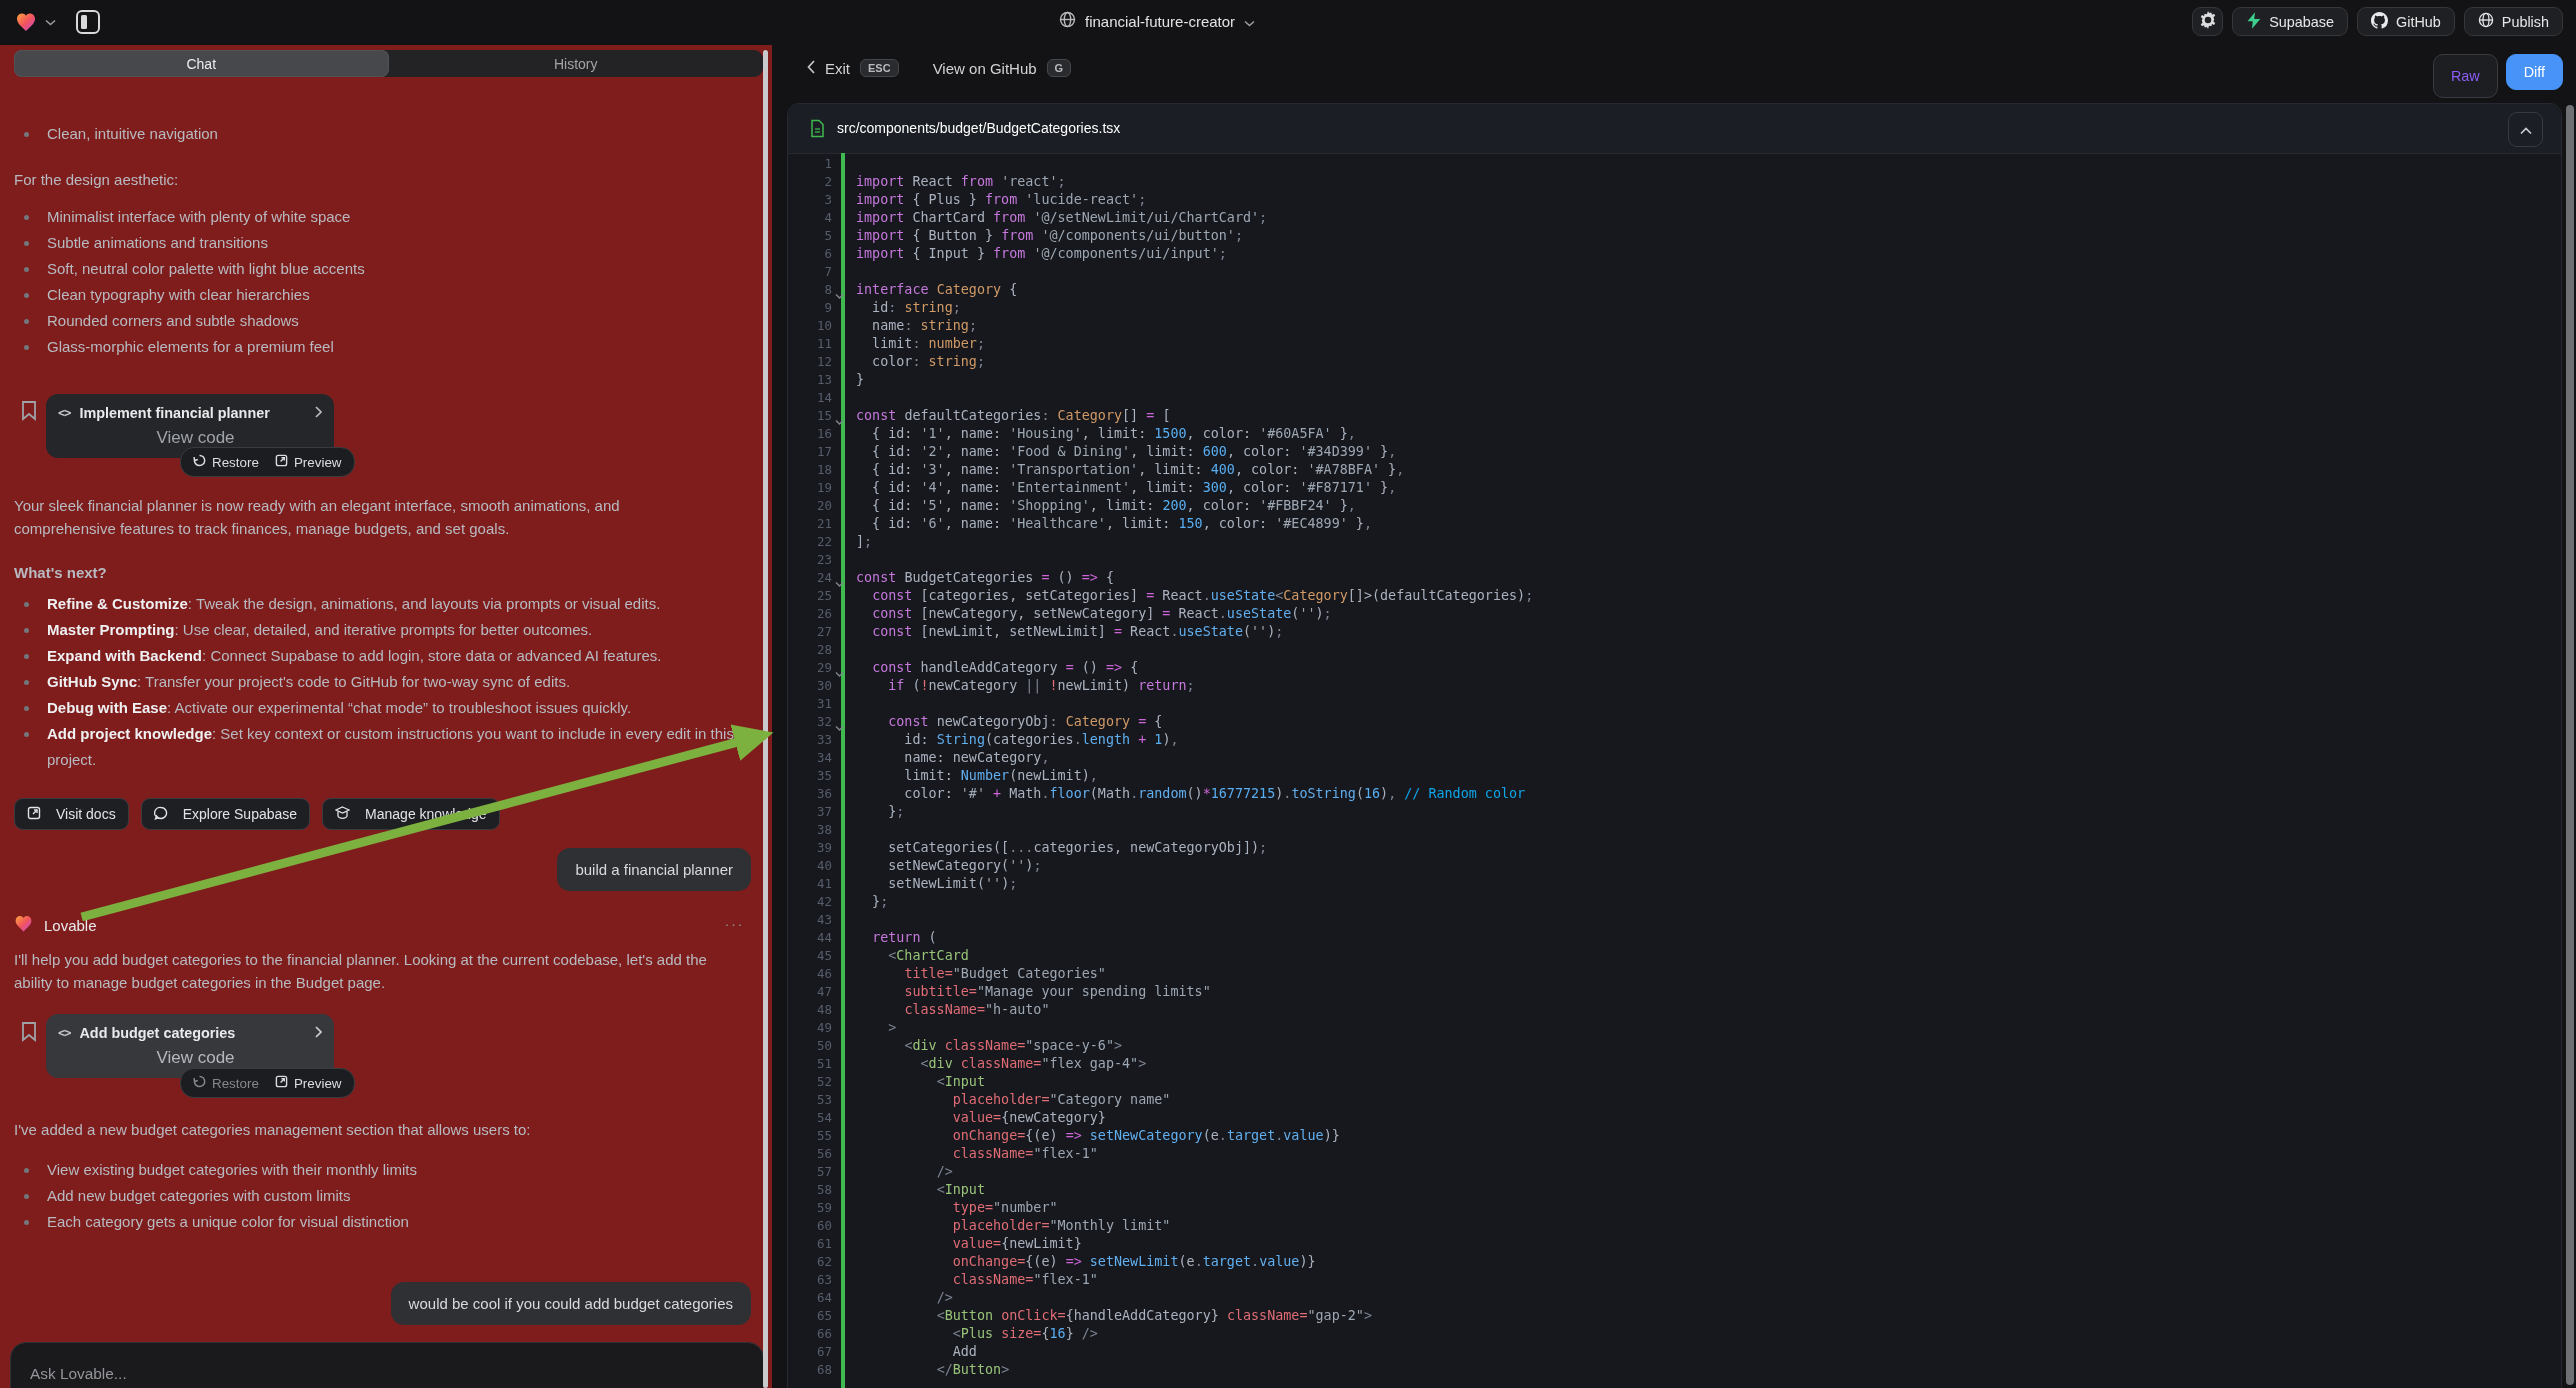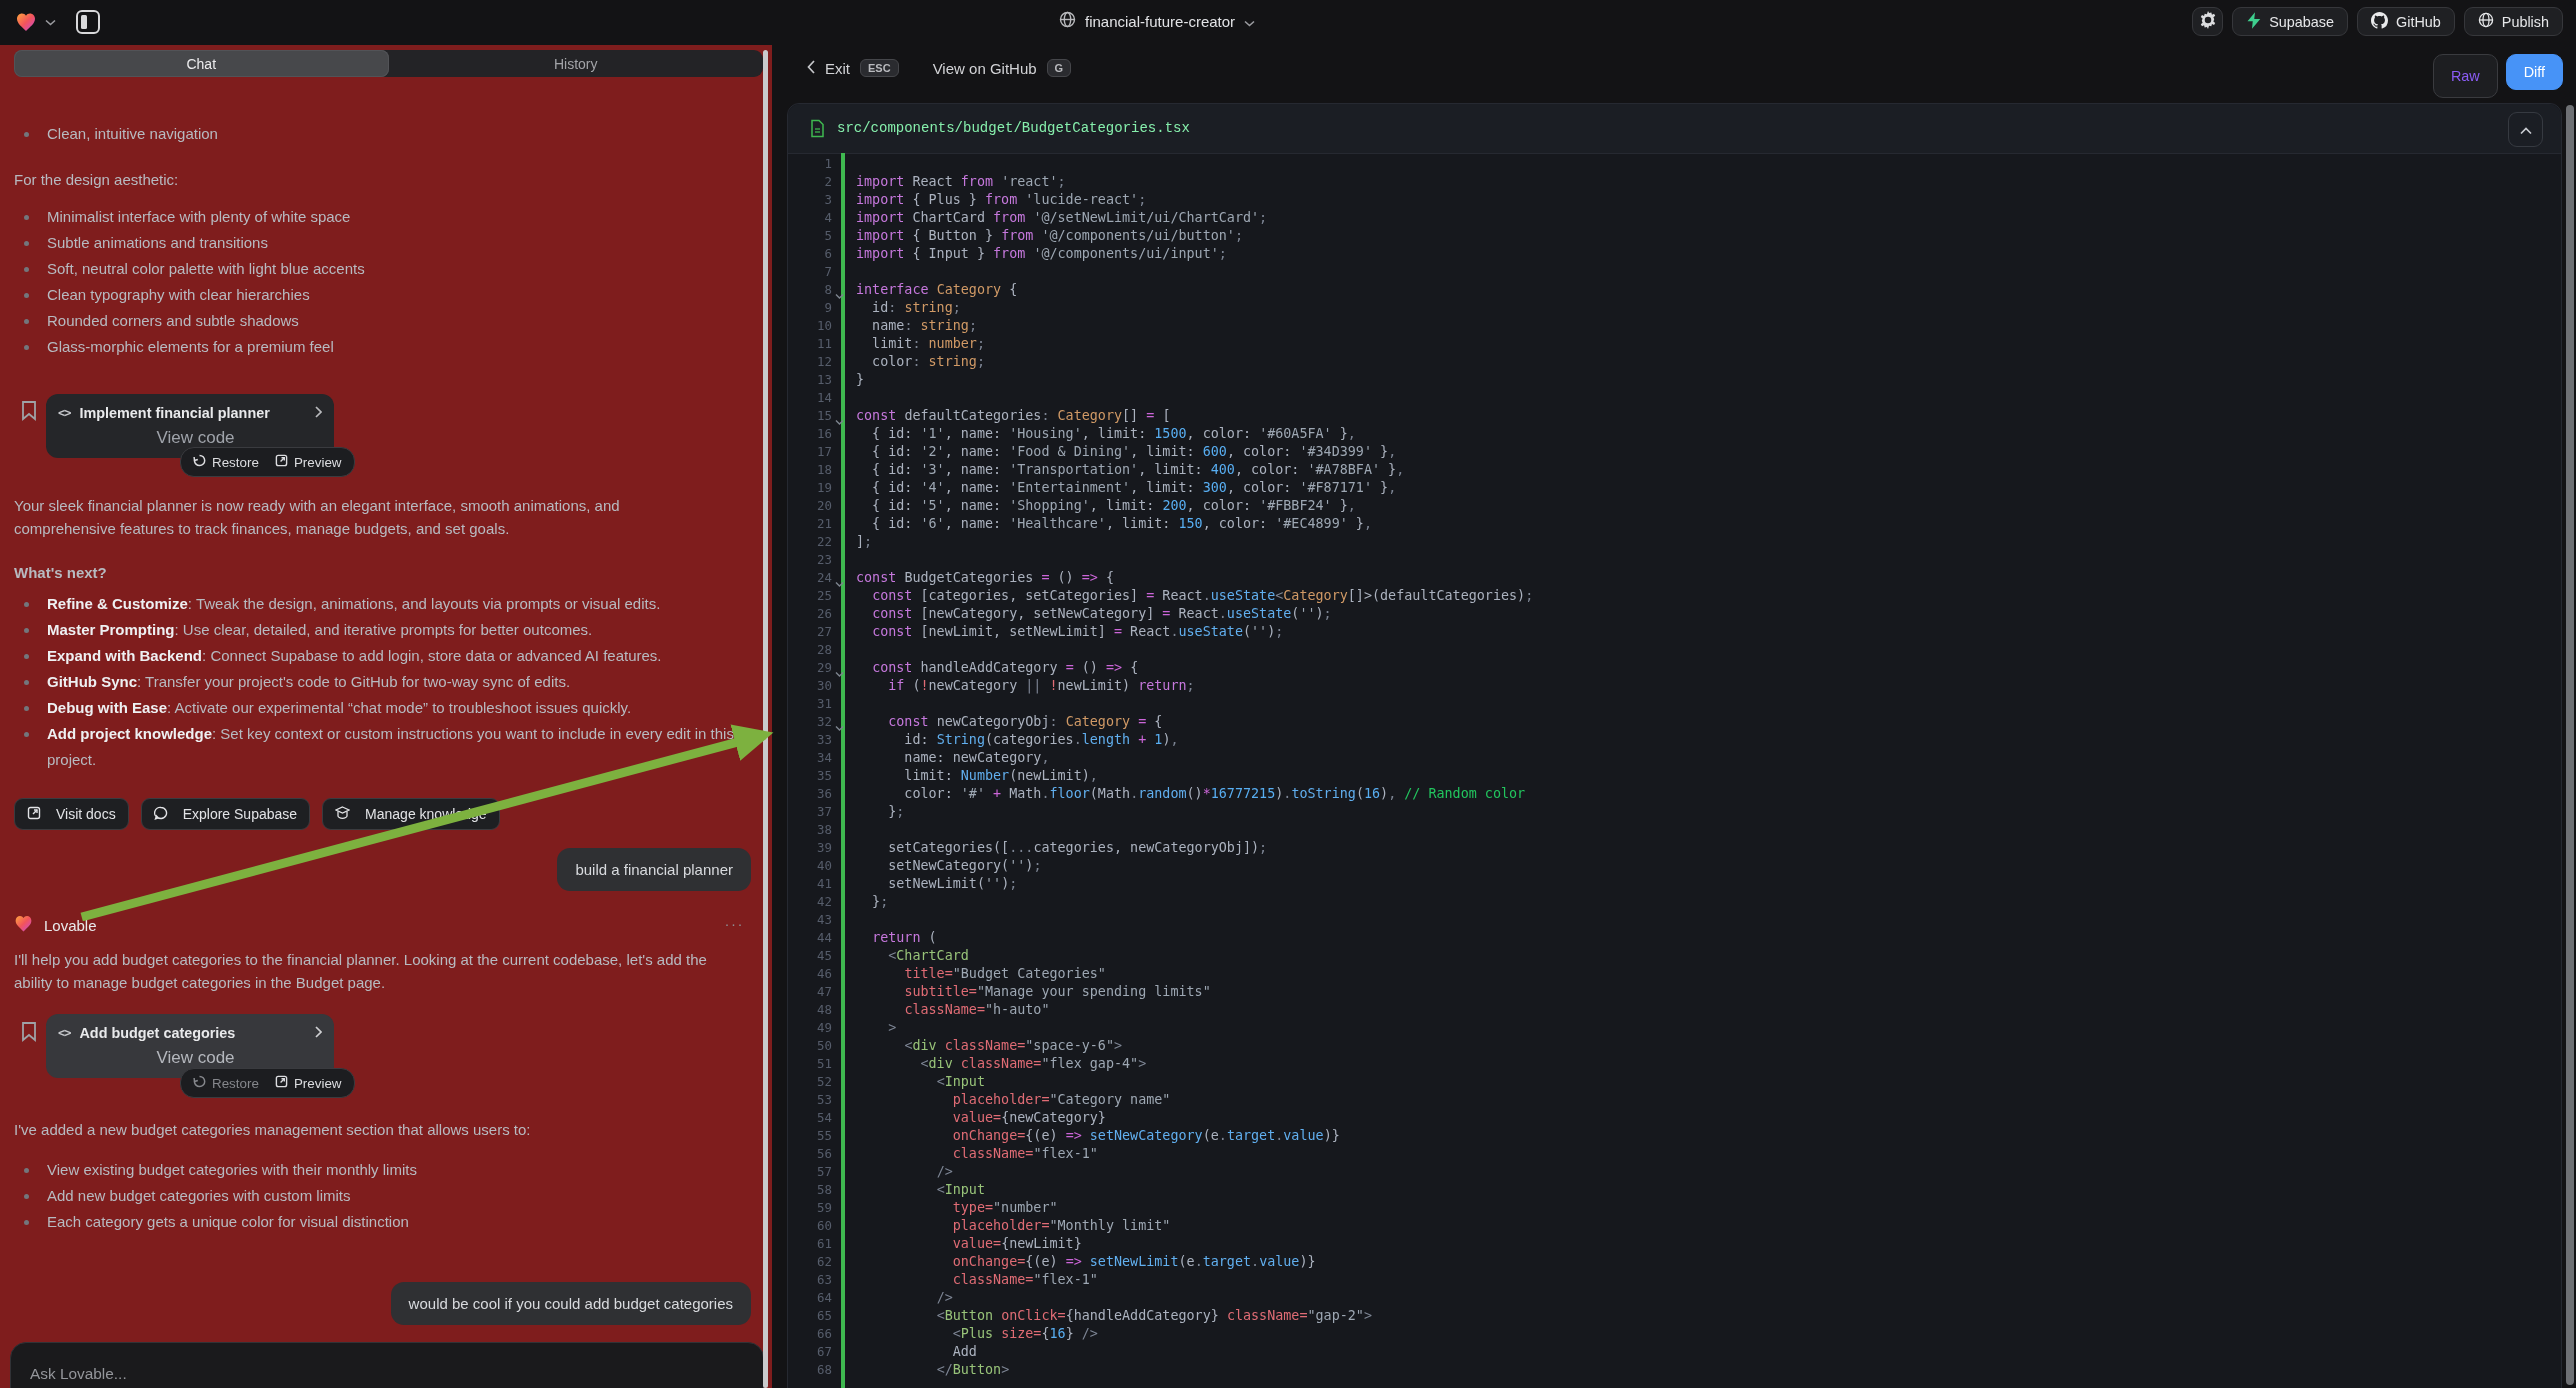--- a/index.html
+++ b/index.html
@@ -52,35 +52,35 @@
   .kbd{background:#2a2b2f;border:1px solid #45464a;border-radius:6px;padding:2px 7px;font-size:11px;font-weight:700;color:#b9babe;}
   .gh-group{display:flex;align-items:center;gap:10px;margin-left:24px;}
   .ch-right{position:absolute;right:13px;top:9px;display:flex;gap:8px;}
   .raw-btn{height:34px;display:flex;align-items:center;padding:4px 17px;background:#1d1e21;border:1px solid #3a3b3f;
            border-radius:10px;color:#8b5cf6;font-size:14.4px;}
   .diff-btn{height:34px;display:flex;align-items:center;padding:0 17px;background:#4793f7;border:1px solid #4793f7;
             border-radius:10px;color:#ffffff;font-size:14.4px;}
   .code-card{position:absolute;left:787px;top:103px;width:1775px;height:1286px;background:#16181d;
              border:1px solid #262931;border-radius:12px 12px 0 0;box-sizing:border-box;}
   .file-bar{position:relative;height:49px;background:#1b1e24;border-bottom:1px solid #262931;border-radius:12px 12px 0 0;}
-  .file-path{position:absolute;left:49px;top:0;line-height:49px;font-family:Liberation Mono, monospace;
-             font-size:14px;color:#86efac;}
+  .file-path{position:absolute;left:49px;top:0;line-height:49px;font-family:Liberation Sans, sans-serif;
+             font-size:14px;color:#ffffff;}
   .file-ico{position:absolute;left:22px;top:15px;}
   .collapse-btn{position:absolute;right:18px;top:8px;width:33px;height:33px;border:1px solid #363a41;border-radius:9px;
                 display:flex;align-items:center;justify-content:center;}
   .code-body{position:absolute;left:0;right:0;top:49px;bottom:0;overflow:hidden;padding-top:2px;}
   .diffbar{position:absolute;left:53px;top:0;bottom:0;width:3.5px;background:#3fb950;z-index:2;}
   .crow{position:relative;height:18px;}
   .ln{position:absolute;left:0;top:0;width:44px;text-align:right;color:#565d6b;
       font-family:"DejaVu Sans Mono",monospace;font-size:12.4px;line-height:18px;}
   .fold{position:absolute;left:47px;top:5px;z-index:3;}
   .ctext{position:absolute;left:68px;top:0;white-space:pre;font-family:"DejaVu Sans Mono",monospace;
          font-size:13.4px;line-height:18px;}
   .tk-k{color:#c678dd}.tk-p{color:#abb2bf}.tk-d{color:#7d8594}.tk-s{color:#9da7b3}.tk-n{color:#58aef2}
-  .tk-t{color:#d19a66}.tk-f{color:#61afef}.tk-g{color:#98c379}.tk-a{color:#e06c75}.tk-o{color:#cc66d9}.tk-c{color:#22c55e}
+  .tk-t{color:#d19a66}.tk-f{color:#61afef}.tk-g{color:#98c379}.tk-a{color:#e06c75}.tk-o{color:#cc66d9}.tk-c{color:#0ea5e9}
   .code-scroll{position:absolute;right:2px;top:105px;width:8px;height:1280px;background:#6e7074;border-radius:4px;z-index:40;}
 </style>
 </head>
 <body>
 
 <div class="app">
 
   <div class="topbar">
     <div class="tb-left">
       <span class="icon-btn-plain">

